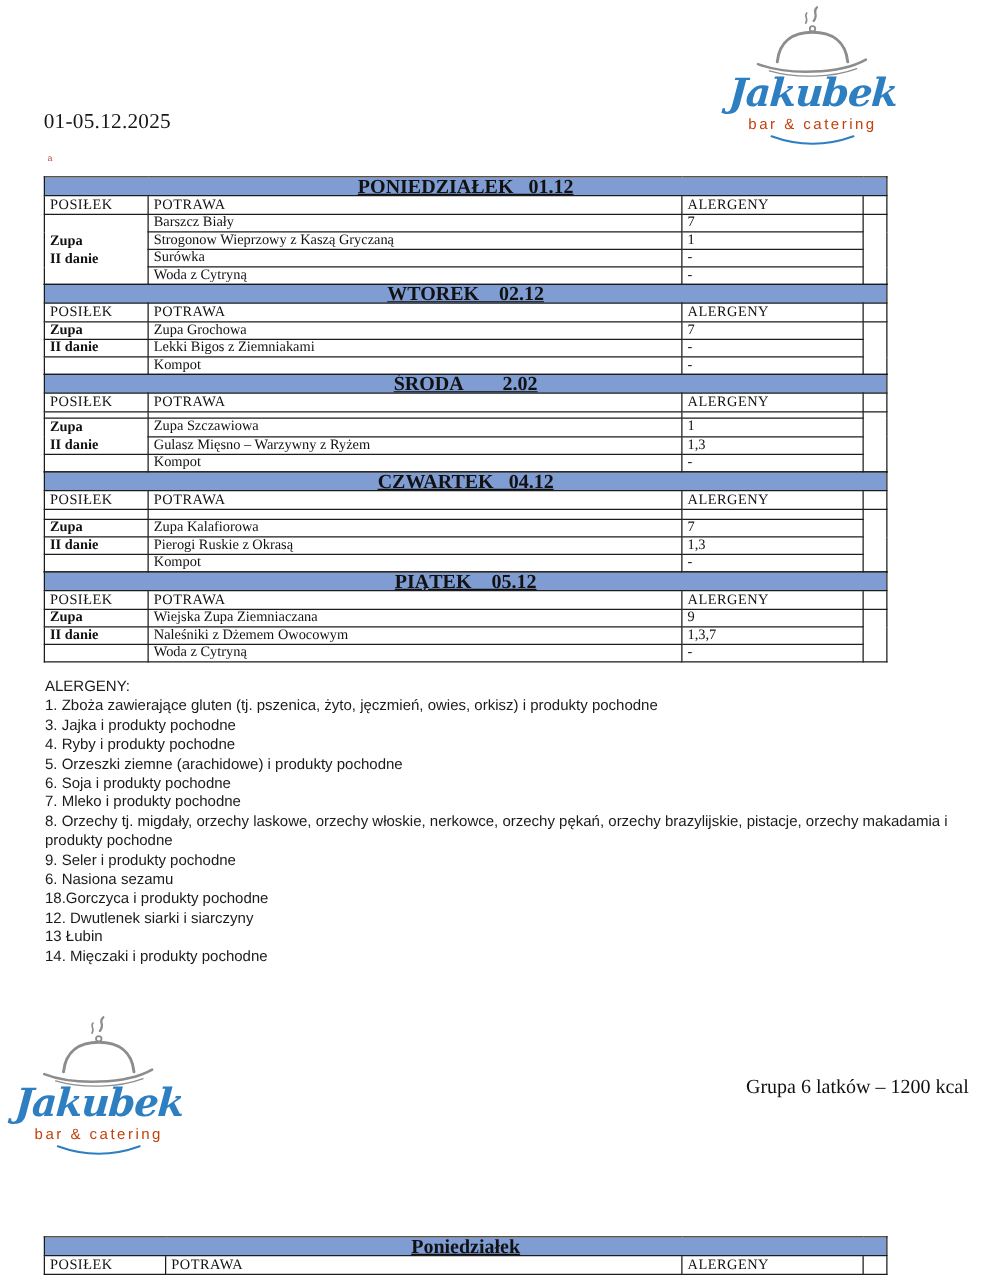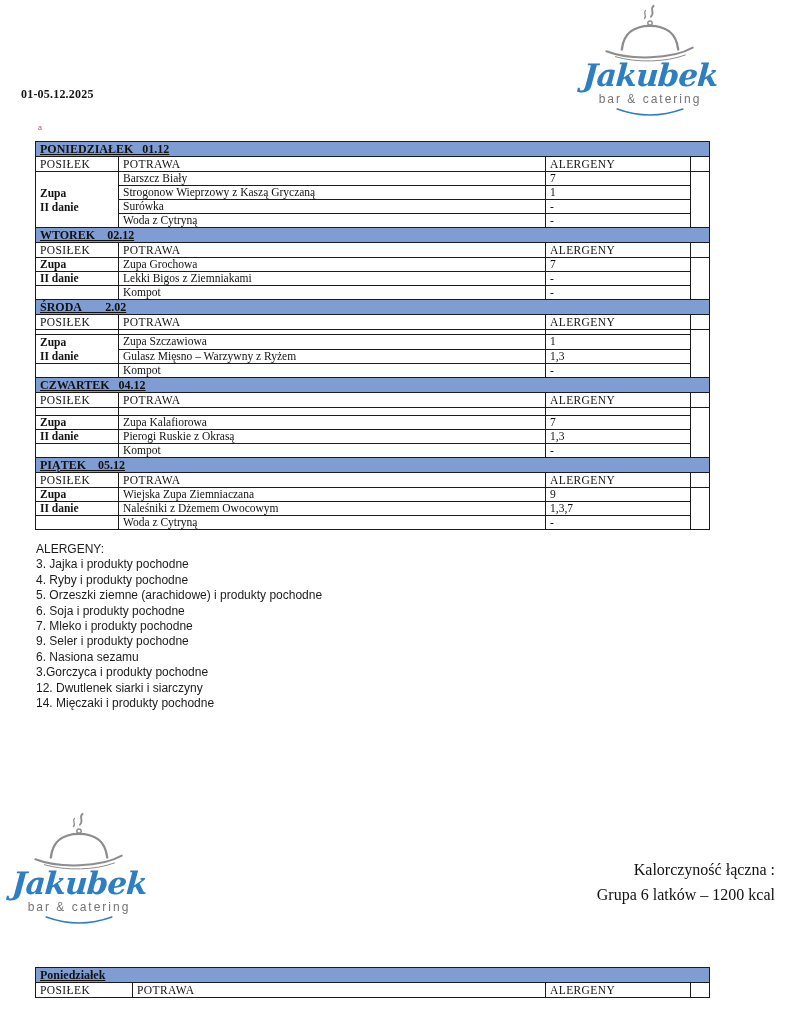--- a/index.html
+++ b/index.html
@@ -1,73 +1,73 @@
 <!DOCTYPE html>
 <html><head>
 <meta charset="utf-8">
 <style>
   html,body{margin:0;padding:0;}
   body{
     width:791px;height:1024px;position:relative;background:#ffffff;
     font-family:"Liberation Serif",serif;color:#161616;overflow:hidden;
   }
   
-  .date-range{position:absolute;left:21px;top:87px;font-size:12px;font-weight:bold;letter-spacing:.2px;}
+  .date-range{position:absolute;left:35px;top:87px;font-size:17px;font-weight:normal;letter-spacing:.2px;}
   .stray-mark{position:absolute;left:38px;top:124px;font-size:7px;color:#b25555;font-family:"Liberation Sans",sans-serif;}
   
   .logo{position:absolute;width:124px;display:flex;flex-direction:column;align-items:center;}
   .logo-top{left:588px;top:4px;}
   .logo-bottom{left:17px;top:812px;}
   .logo .cloche{display:block;}
   .logo-name{
     font-family:"DejaVu Serif",serif;font-style:italic;font-weight:bold;
     font-size:31px;line-height:30px;color:#2E7FC1;letter-spacing:-1px;
     transform:skewX(-4deg);margin-top:-4px;
   }
   .logo-tagline{
-    font-family:"Liberation Sans",sans-serif;font-size:12px;color:#737373;
+    font-family:"Liberation Sans",sans-serif;font-size:12px;color:#c2410c;
     letter-spacing:2px;margin-top:2px;
   }
   .logo-arc{margin-top:1px;}
   
   .tables{position:absolute;left:35px;top:141px;width:676px;}
   table.menu{
     border-collapse:collapse;table-layout:fixed;width:674px;
     font-family:"Liberation Serif",serif;font-size:11.5px;color:#111;
   }
   table.menu + table.menu{margin-top:-1px;font-family:Liberation Serif, serif;}
   table.menu td{
     border:1px solid #1c1c1c;padding:0 4px;line-height:13px;
     overflow:hidden;white-space:nowrap;vertical-align:middle;
   }
   tr.r-band{height:15px;}
   tr.r-hdr{height:15px;}
   tr.r-data{height:14px;}
   tr.r-spacer-s{height:5px;}
   tr.r-spacer-m{height:8px;}
   td.band-cell{
-    background:#7F9DD3;font-weight:bold;font-size:12px;
+    background:#7F9DD3;font-weight:bold;font-size:16px;text-align:center;
   }
   td.band-cell span{text-decoration:underline;white-space:pre;}
   tr.r-hdr td{letter-spacing:.4px;}
   td.meal-cell{font-weight:bold;vertical-align:top;}
   td.meal-cell div{height:14px;line-height:14px;}
   td.narrow{padding:0;}
   
   .allergens{
     position:absolute;left:36px;top:542px;width:744px;
     font-family:"Liberation Sans",sans-serif;font-size:12px;line-height:15.4px;color:#1b1b1b;
   }
   
   .calories{
     position:absolute;right:16px;top:857px;text-align:right;
     font-family:"Liberation Serif",serif;font-size:16px;line-height:25px;color:#111;
   }
   
-  .next-week{position:absolute;left:35px;top:967px;}
+  .next-week{position:absolute;left:35px;top:989px;}
   table.menu.next td.band-cell span{text-decoration:underline;}
 </style>
 </head>
 <body>
 
 <div class="date-range">01-05.12.2025</div>
 <div class="stray-mark">a</div>
 
 <div class="logo logo-top">
   <svg class="cloche" width="112" height="60" viewBox="0 0 120 66">
@@ -282,29 +282,32 @@
       <td class="meal-cell"></td>
       <td>Woda z Cytryną</td>
       <td>-</td>
     </tr>
   </tbody>
     </table>
 </div>
 
 <div class="allergens">
   <div>ALERGENY:</div>
+  <div>1. Zboża zawierające gluten (tj. pszenica, żyto, jęczmień, owies, orkisz) i produkty pochodne</div>
   <div>3. Jajka i produkty pochodne</div>
   <div>4. Ryby i produkty pochodne</div>
   <div>5. Orzeszki ziemne (arachidowe) i produkty pochodne</div>
   <div>6. Soja i produkty pochodne</div>
   <div>7. Mleko i produkty pochodne</div>
+  <div>8. Orzechy tj. migdały, orzechy laskowe, orzechy włoskie, nerkowce, orzechy pękań, orzechy brazylijskie, pistacje, orzechy makadamia i produkty pochodne</div>
   <div>9.   Seler i produkty pochodne</div>
   <div>6. Nasiona sezamu</div>
-  <div>3.Gorczyca i produkty pochodne</div>
+  <div>18.Gorczyca i produkty pochodne</div>
   <div>12. Dwutlenek siarki i siarczyny</div>
+  <div>13 Łubin</div>
   <div>14. Mięczaki i produkty pochodne</div>
 </div>
 
 <div class="logo logo-bottom">
   <svg class="cloche" width="112" height="60" viewBox="0 0 120 66">
     <g fill="none" stroke="#8d8d8d" stroke-linecap="round">
       <path d="M64,2 C59,6 66,8 61,14" stroke-width="2"></path>
       <path d="M55,7 C52,10 57,12 54,16" stroke-width="1.4"></path>
       <circle cx="60" cy="21" r="2.4" stroke-width="1.6"></circle>
       <path d="M29,50 C31,31 44,24 60,24 C76,24 89,31 91,50" stroke-width="2.6"></path>
@@ -313,21 +316,20 @@
     </g>
   </svg>
   <div class="logo-name">Jakubek</div>
   <div class="logo-tagline">bar &amp; catering</div>
   <svg class="logo-arc" width="72" height="12" viewBox="0 0 90 14">
     <path d="M4,2 Q45,17 86,2" fill="none" stroke="#2E7FC1" stroke-width="2" stroke-linecap="round"></path>
   </svg>
 </div>
 
 <div class="calories">
-  <div>Kalorczyność łączna :</div>
   <div>Grupa 6 latków – 1200 kcal</div>
 </div>
 
 <div class="next-week">
   <table class="menu next">
     <colgroup>
         <col style="width:97px">
         <col style="width:413px">
         <col style="width:145px">
         <col style="width:19px">

